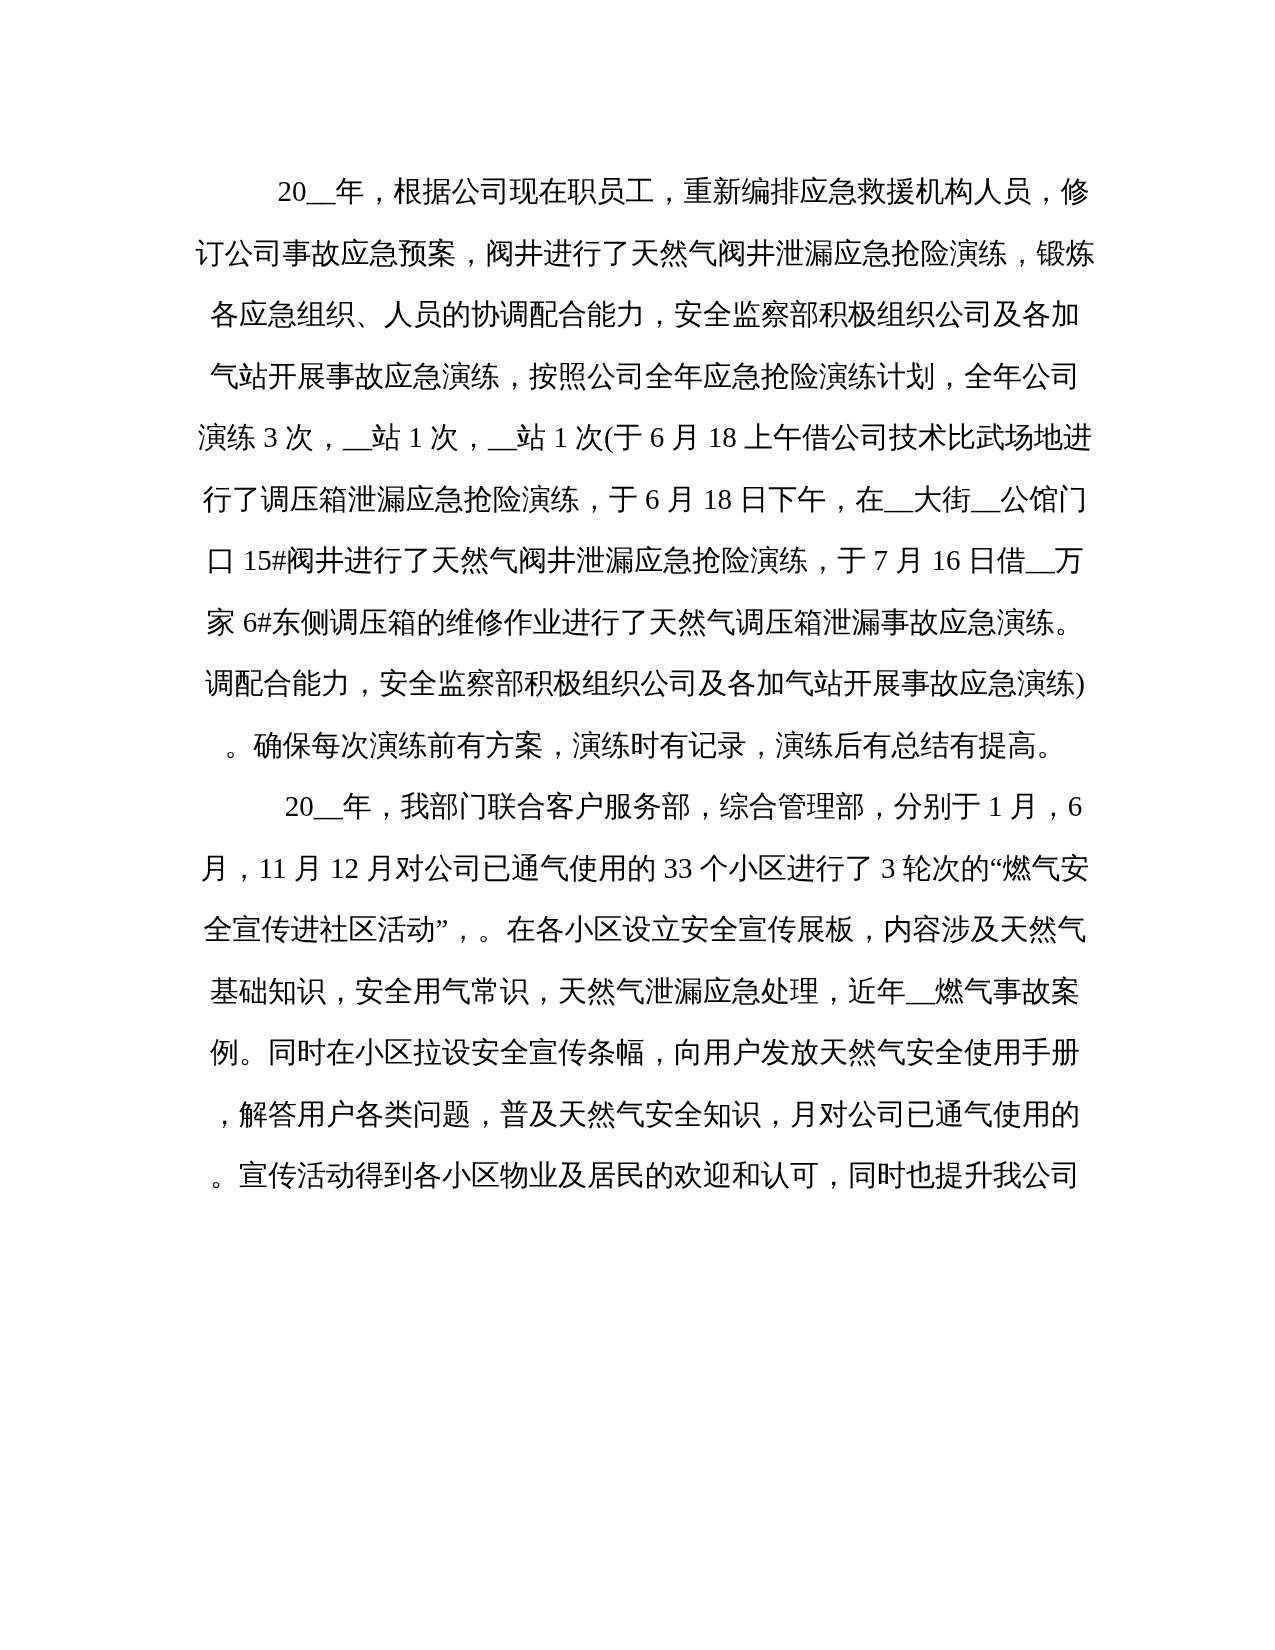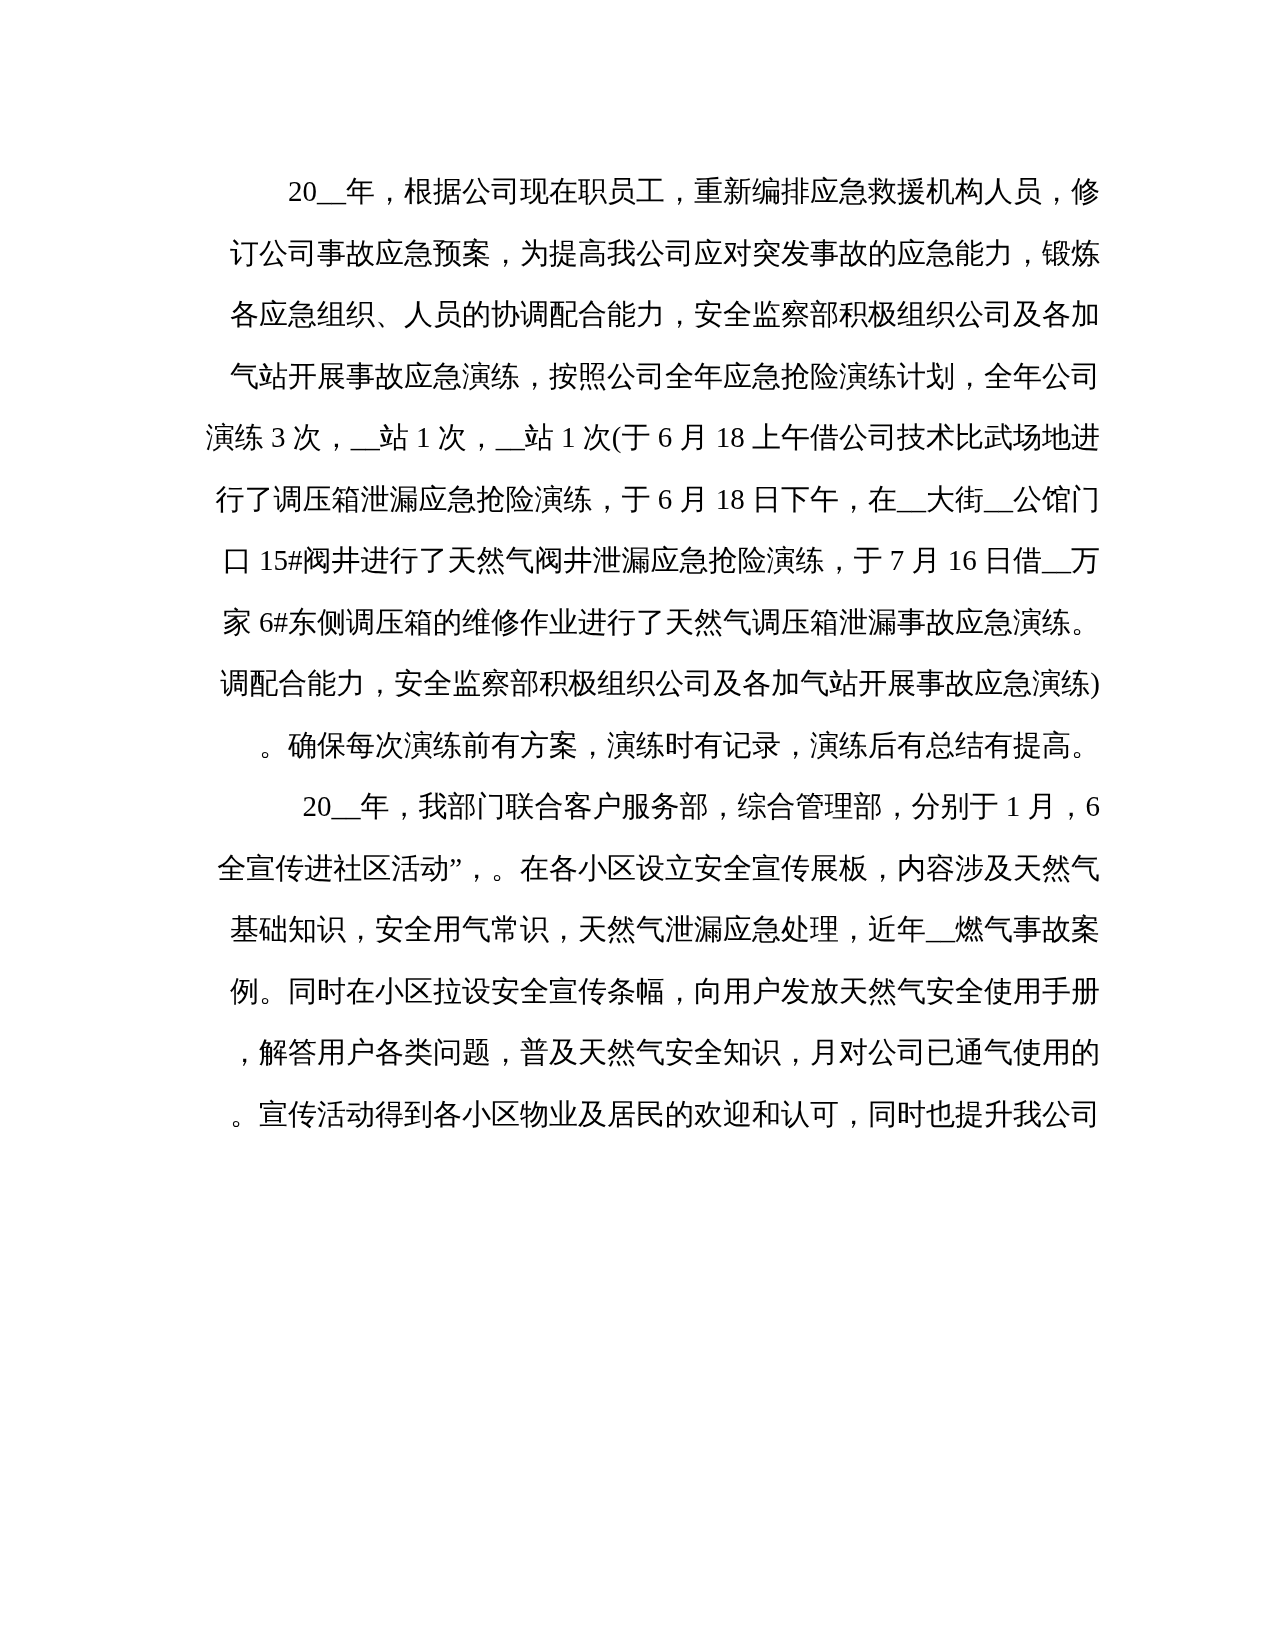--- a/index.html
+++ b/index.html
@@ -25,46 +25,47 @@
   .paragraph {
     margin: 0;
     padding: 0;
   }
   .line {
     height: 61.5px;
     line-height: 61.5px;
     font-size: 29px;
     letter-spacing: 0px;
     white-space: nowrap;
-    text-align: right;
+    text-align: center;
     color: #000000;
   }
   .line.indent {
     padding-left: 77px;
   }
 </style>
 </head>
 <body>
 
 <div class="page" style="background: rgb(255, 255, 255); color: rgb(0, 0, 0);">
   <div class="textblock">
     <div class="paragraph">
         <div class="line indent">20__年，根据公司现在职员工，重新编排应急救援机构人员，修</div>
-        <div class="line">订公司事故应急预案，为提高我公司应对突发事故的应急能力，锻炼</div>
+        <div class="line">订公司事故应急预案，阀井进行了天然气阀井泄漏应急抢险演练，锻炼</div>
         <div class="line">各应急组织、人员的协调配合能力，安全监察部积极组织公司及各加</div>
         <div class="line">气站开展事故应急演练，按照公司全年应急抢险演练计划，全年公司</div>
         <div class="line">演练 3 次，__站 1 次，__站 1 次(于 6 月 18 上午借公司技术比武场地进</div>
         <div class="line">行了调压箱泄漏应急抢险演练，于 6 月 18 日下午，在__大街__公馆门</div>
         <div class="line">口 15#阀井进行了天然气阀井泄漏应急抢险演练，于 7 月 16 日借__万</div>
         <div class="line">家 6#东侧调压箱的维修作业进行了天然气调压箱泄漏事故应急演练。</div>
         <div class="line">调配合能力，安全监察部积极组织公司及各加气站开展事故应急演练)</div>
         <div class="line">。确保每次演练前有方案，演练时有记录，演练后有总结有提高。</div>
       </div>
     <div class="paragraph">
         <div class="line indent">20__年，我部门联合客户服务部，综合管理部，分别于 1 月，6</div>
+        <div class="line">月，11 月 12 月对公司已通气使用的 33 个小区进行了 3 轮次的“燃气安</div>
         <div class="line">全宣传进社区活动”，。在各小区设立安全宣传展板，内容涉及天然气</div>
         <div class="line">基础知识，安全用气常识，天然气泄漏应急处理，近年__燃气事故案</div>
         <div class="line">例。同时在小区拉设安全宣传条幅，向用户发放天然气安全使用手册</div>
         <div class="line">，解答用户各类问题，普及天然气安全知识，月对公司已通气使用的</div>
         <div class="line">。宣传活动得到各小区物业及居民的欢迎和认可，同时也提升我公司</div>
       </div>
   </div>
 </div>
 
 </body></html>

